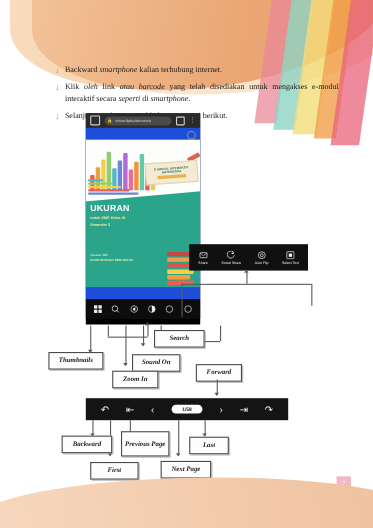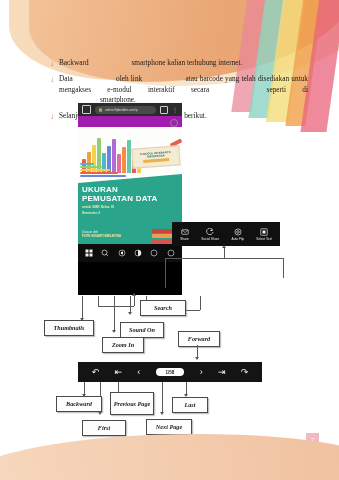--- a/index.html
+++ b/index.html
@@ -51,33 +51,33 @@
     font-size:8.5px;letter-spacing:.2px;color:#2d2d2d;
     font-family:"Liberation Serif", serif;
   }
   .heading-letter{font-style:normal;}
 
   
   .bullets{position:absolute;left:50px;top:58px;width:258px;}
   .bullet{display:flex;align-items:flex-start;margin-bottom:5px;}
   .bmark{flex:0 0 auto;width:9px;color:#d4793e;font-size:8px;line-height:11px;}
   .btext{font-size:7.3px;line-height:10.5px;color:#1a1a1a;text-align:justify;}
-  .it{padding-left:41px;}
+  .it{font-style:italic;}
 
   
   .phone{position:absolute;left:78px;top:103px;width:104px;height:192px;background:#000;}
   .chrome-bar{height:13px;background:#2b2b2b;display:flex;align-items:center;padding:0 4px;gap:4px;}
   .cb-home{width:7px;height:7px;border:.7px solid #cfcfcf;border-radius:1px;}
   .cb-url{flex:1;height:8px;background:#4a4a4a;border-radius:5px;display:flex;align-items:center;gap:2px;padding:0 3px;overflow:hidden;}
   .cb-lock{font-size:4px;color:#dcdcdc;}
   .cb-urltext{font-size:3.2px;color:#d8d8d8;white-space:nowrap;font-family:"Liberation Sans",sans-serif;}
   .cb-tab{width:6px;height:6px;border:.7px solid #cfcfcf;border-radius:1px;}
   .cb-dots{color:#cfcfcf;font-size:6px;line-height:6px;}
 
-  .page-area{position:relative;height:128px;background:#a21caf;overflow:hidden;text-decoration:underline;}
+  .page-area{position:relative;height:156px;background:#1d4ed8;overflow:hidden;text-decoration:underline;}
   .loader{position:absolute;right:4px;top:3px;width:6px;height:6px;border:1px solid #8d8d8d;border-radius:50%;}
   .book{position:absolute;left:0;top:11px;width:104px;height:134px;background:#2aa58c;overflow:hidden;}
   .book-white{position:absolute;left:-16px;top:-10px;width:122px;height:62px;background:#fdfdfb;transform:rotate(-5deg);}
   .pencils{position:absolute;left:4px;top:6px;width:64px;height:40px;}
   .pc{position:absolute;bottom:0;width:4px;border-radius:1px 1px 0 0;}
   .chart-rows{position:absolute;left:2px;top:36px;width:58px;height:14px;}
   .cr{position:absolute;height:2.4px;border-radius:1px;}
   .badge{position:absolute;right:2px;top:20px;width:46px;height:18px;background:#f5ead2;transform:rotate(-4deg);
          border:.6px solid #e2d2b2;display:flex;flex-direction:column;align-items:center;justify-content:center;}
   .badge-l1{font-size:2.7px;color:#1d6f5e;font-weight:bold;letter-spacing:.1px;font-family:"Liberation Sans",sans-serif;}
@@ -151,21 +151,21 @@
   </div>
 
 
   <div class="bullets" id="bullets">
       <div class="bullet">
         <span class="bmark">↓</span>
         <span class="btext"><span>Backward </span><span class="it">smartphone</span><span> kalian terhubung internet.</span></span>
       </div>
       <div class="bullet">
         <span class="bmark">↓</span>
-        <span class="btext"><span>Data </span><span class="it">oleh</span><span> link </span><span class="it">atau barcode</span><span> yang telah disediakan untuk mengakses e-modul interaktif secara </span><span class="it">seperti</span><span> di </span><span class="it">smartphone</span><span>.</span></span>
+        <span class="btext"><span>Klik </span><span class="it">oleh</span><span> link </span><span class="it">atau barcode</span><span> yang telah disediakan untuk mengakses e-modul interaktif secara </span><span class="it">seperti</span><span> di </span><span class="it">smartphone</span><span>.</span></span>
       </div>
       <div class="bullet">
         <span class="bmark">↓</span>
         <span class="btext"><span>Selanjutnya, akan muncul halaman seperti berikut.</span></span>
       </div>
     </div>
 
   <div class="phone">
     <div class="chrome-bar">
       <div class="cb-home"></div>
@@ -203,21 +203,20 @@
             <div class="cr" style="top: 11.6px; left: 0px; width: 46px; background: rgb(107, 134, 214);"></div>
           </div>
         <div class="pen"></div>
         <div class="badge">
           <div class="badge-l1">E-MODUL INTERAKTIF</div>
           <div class="badge-l2">MATEMATIKA</div>
           <div class="badge-bar"></div>
         </div>
         <div class="booktitle">
           <div class="bt1">UKURAN</div>
-          <div class="bt2">PEMUSATAN DATA</div>
           <div class="bsub">untuk SMK Kelas XI</div>
           <div class="bsub">Semester 2</div>
         </div>
         <div class="bauth">
           <div class="ba1">Disusun oleh</div>
           <div class="ba2">PUTRI SUSANTI SIMILIKITHA</div>
         </div>
         <div class="books-stack" id="bookstack">
             <div class="bk" style="bottom: 0px; background: rgb(232, 96, 79); width: 24px;"></div>
             <div class="bk" style="bottom: 5.2px; background: rgb(240, 161, 60); width: 21px;"></div>

